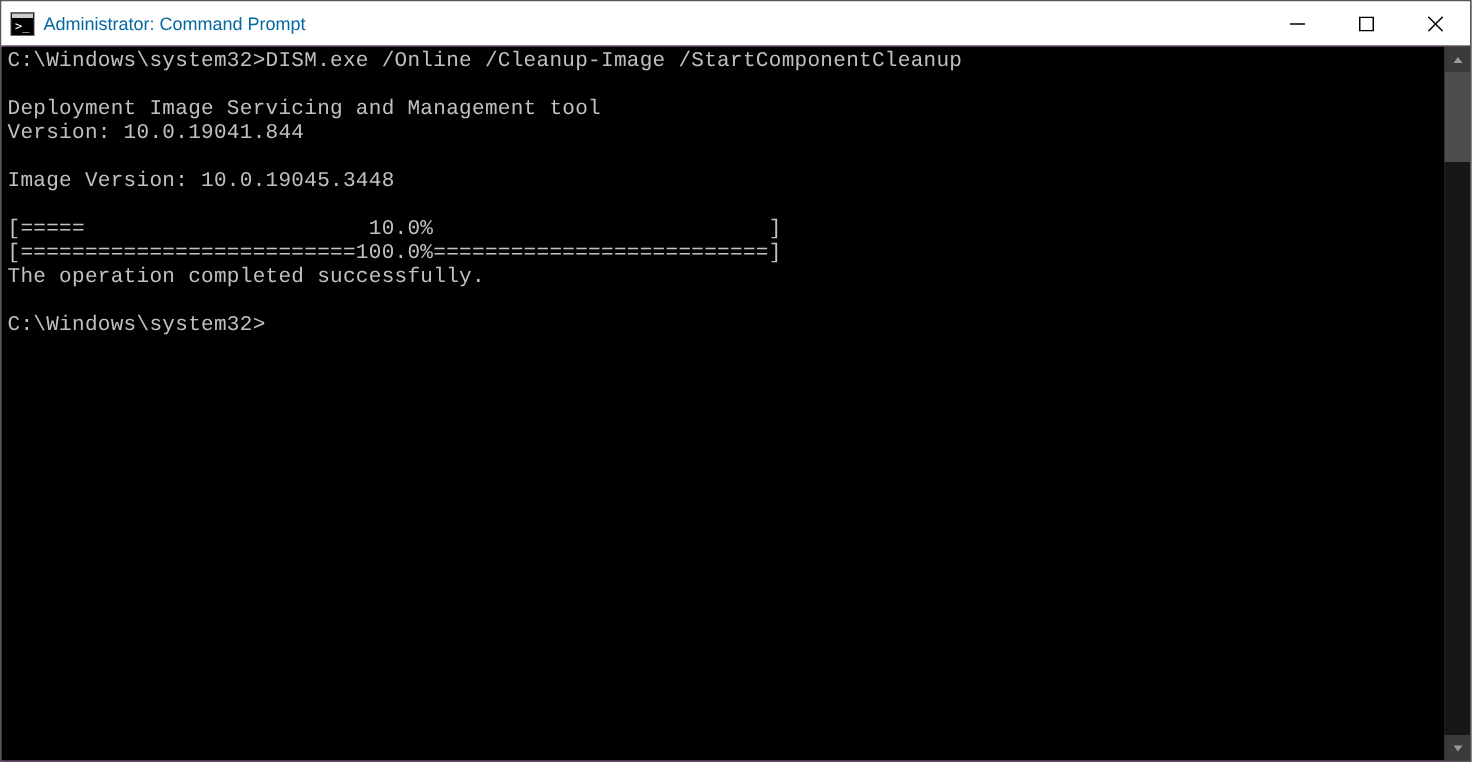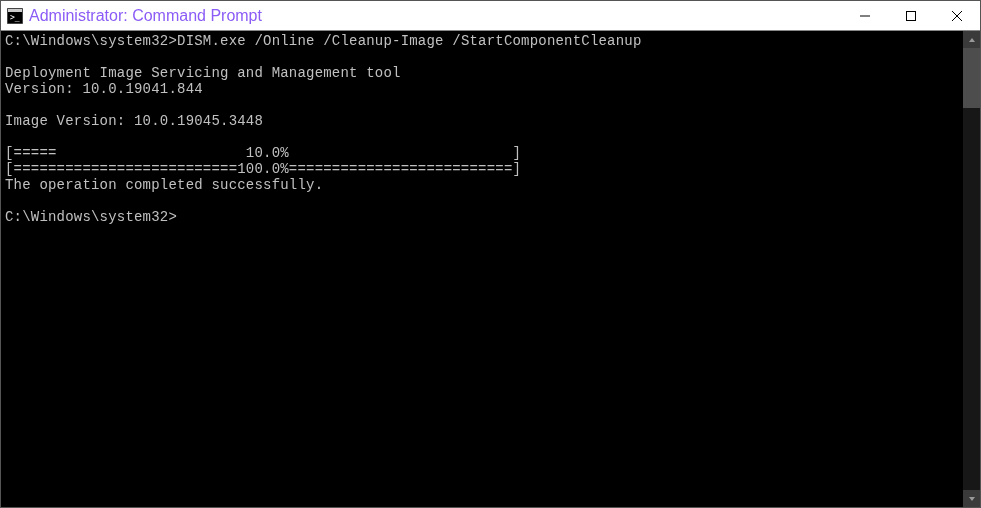--- a/index.html
+++ b/index.html
@@ -1,21 +1,21 @@
 <!DOCTYPE html>
 <html><head>
   <meta charset="utf-8">
   <style>
     *{margin:0;padding:0;box-sizing:border-box}
     body{width:981px;height:508px;background:#fff;font-family:'Segoe UI',Tahoma,sans-serif;overflow:hidden;position:relative}
     .window{width:981px;height:508px;border:1px solid #555;background:#fff;display:flex;flex-direction:column}
     .titlebar{height:30px;background:#fff;display:flex;align-items:center;padding-left:6px;border-bottom:1px solid #888}
     .app-icon{width:16px;height:16px;display:flex;align-items:center;justify-content:center;margin-right:6px}
     .app-icon svg{width:16px;height:16px}
-    .title-text{font-size:16px;color:#8b5cf6;flex:1}
+    .title-text{font-size:12px;color:#0369a1;flex:1}
     .win-controls{display:flex;height:100%}
     .win-btn{width:46px;height:100%;display:flex;align-items:center;justify-content:center;cursor:pointer}
     .win-btn svg{width:10px;height:10px}
     .console-area{flex:1;display:flex;background:#a21caf}
     .console{flex:1;background:#000;color:#c0c0c0;font-family:Consolas,'Courier New',monospace;font-size:14px;line-height:16px;padding:2px 0 0 4px;white-space:pre;overflow:hidden;letter-spacing:0.2px}
     .scrollbar{width:17px;background:#2b2b2b;position:relative;display:flex;flex-direction:column}
     .scroll-btn{height:17px;background:#3a3a3a;display:flex;align-items:center;justify-content:center;color:#888}
     .scroll-track{flex:1;background:#171717;position:relative}
     .scroll-thumb{position:absolute;top:0;left:0;right:0;height:60px;background:#4d4d4d}
     .scroll-btn svg{width:8px;height:8px}

